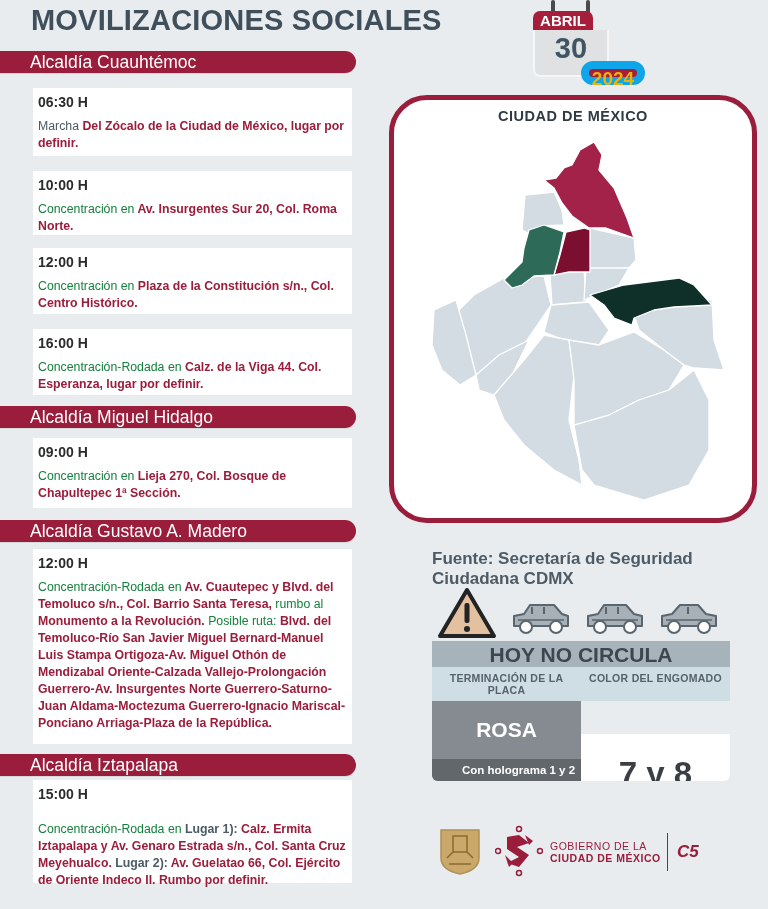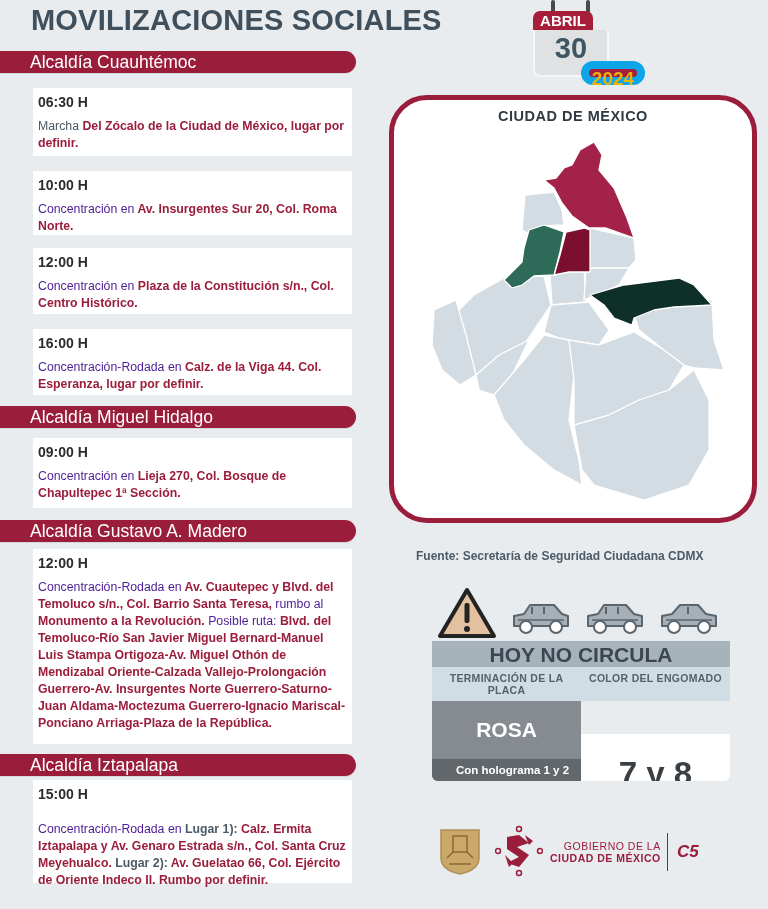--- a/index.html
+++ b/index.html
@@ -24,21 +24,21 @@
   }
   .card {
     position: absolute; left: 33px; width: 319px;
     background: #fff;
     padding: 6px 5px 5px 5px;
     font-size: 12.3px; line-height: 17px;
   }
   .card .time { font-weight: bold; color: #2c2c2c; font-size: 14px; margin-bottom: 7px; }
   .card .desc { font-weight: bold; color: #9b1d3c; }
   .card .desc .plain { color: #4a5a66; font-weight: bold; }
-  .card .desc .kw { color: #4c1d95; font-weight: normal; }
+  .card .desc .kw { color: #15803d; font-weight: normal; }
   .card.tight .time { margin-bottom: 18px; }
 
   
   .cal { position: absolute; left: 533px; top: 10px; width: 76px; height: 64px; }
   .cal .ring { position: absolute; top: -10px; width: 4px; height: 14px; background: #4a4a4a; border-radius: 2px; }
   .cal .head {
     position: absolute; left: 0; top: 1px; width: 60px; height: 19px;
     background: #a61e3a; border-radius: 7px 7px 0 0;
     color: #fff; font-weight: bold; font-size: 15px; text-align: center; line-height: 20px;
   }
@@ -59,22 +59,22 @@
     position: absolute; left: 389px; top: 95px; width: 368px; height: 428px;
     border: 5px solid #9b1d3c; border-radius: 38px; background: #fff;
   }
   .mapbox .maptitle {
     position: absolute; left: 0; right: 0; top: 8px;
     text-align: center; font-weight: bold; font-size: 14.5px; color: #2f3a43; letter-spacing: 0.5px;
   }
   .mapbox svg { position: absolute; left: 0; top: 0; }
 
   .source {
-    position: absolute; left: 416px; top: 549px;
-    font-size: 12px; font-weight: bold; color: #4d5b66;
+    position: absolute; left: 432px; top: 549px;
+    font-size: 17px; font-weight: bold; color: #4d5b66;
   }
 
   
   .icons-row { position: absolute; left: 436px; top: 586px; height: 54px; width: 300px; }
   .hnc { position: absolute; left: 432px; top: 641px; width: 298px; height: 140px; border-radius: 0 0 6px 6px; overflow: hidden; }
   .hnc .h1 {
     height: 26px; background: #a7b3bb; color: #3c4650;
     font-weight: bold; font-size: 21px; text-align: center; line-height: 27px;
   }
   .hnc .h2 { display: flex; height: 34px; background: #cfdde4; }
@@ -84,29 +84,29 @@
   }
   .hnc .row { display: flex; height: 80px; }
   .hnc .left { width: 149px; background: #858b90; position: relative; }
   .hnc .left .color {
     position: absolute; top: 0; left: 0; right: 0; height: 58px;
     color: #fff; font-weight: bold; font-size: 21px; text-align: center; line-height: 58px;
   }
   .hnc .left .holo {
     position: absolute; bottom: 0; left: 0; right: 0; height: 22px;
     background: #62676b; color: #fff; font-weight: bold; font-size: 11.5px;
-    text-align: left; line-height: 22px; padding-left: 24px;
+    text-align: center; line-height: 22px; padding-left: 24px;
   }
   .hnc .right {
     width: 149px; background: #fff; color: #3a3f44; font-weight: bold; font-size: 33px;
     text-align: center; line-height: 80px; margin-top: 33px;
   }
 
   
-  .footer { position: absolute; left: 437px; top: 825px; height: 52px; width: 300px; text-align: right; }
+  .footer { position: absolute; left: 437px; top: 825px; height: 52px; width: 300px; }
   .gob-text {
     position: absolute; left: 113px; top: 15px; font-size: 10.5px; line-height: 12px;
     color: #9b1d3c; letter-spacing: 0.5px;
   }
   .gob-text .b { font-weight: bold; }
   .vsep { position: absolute; left: 230px; top: 8px; width: 1px; height: 38px; background: #9b1d3c; }
   .c5 { position: absolute; left: 240px; top: 17px; font-weight: bold; font-size: 17px; color: #9b1d3c; font-style: italic; }
 </style>
 </head>
 <body>

